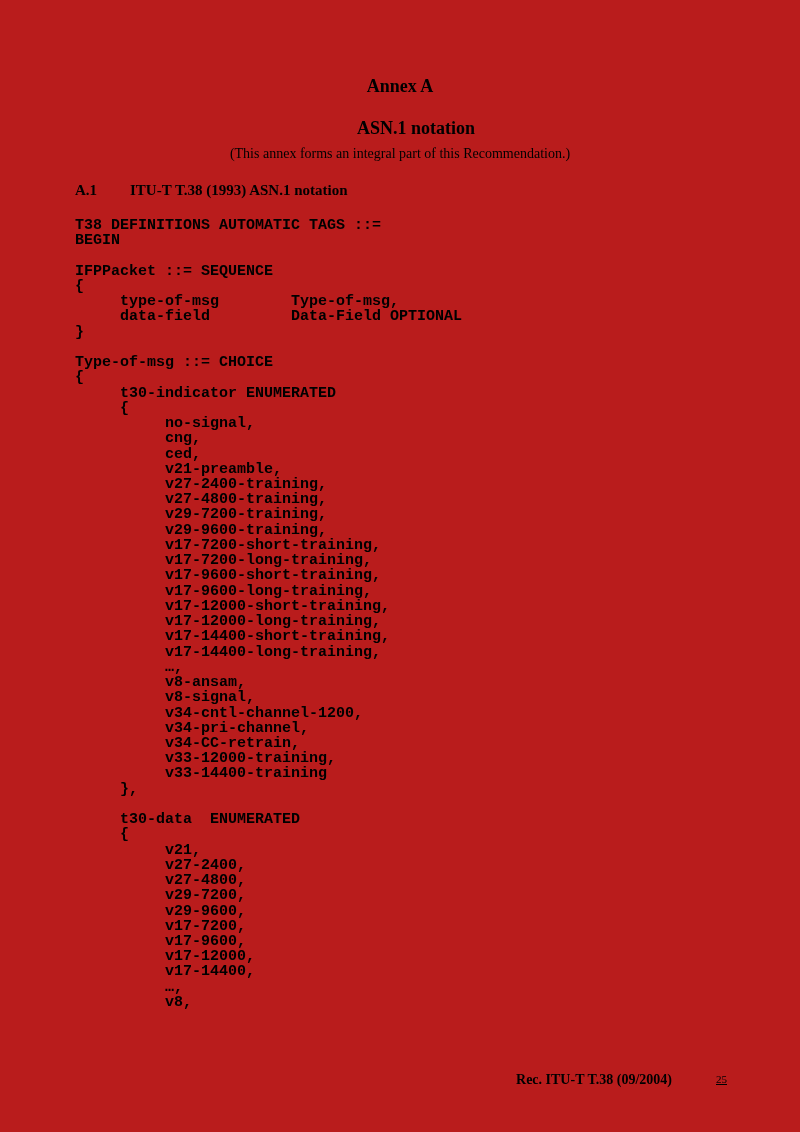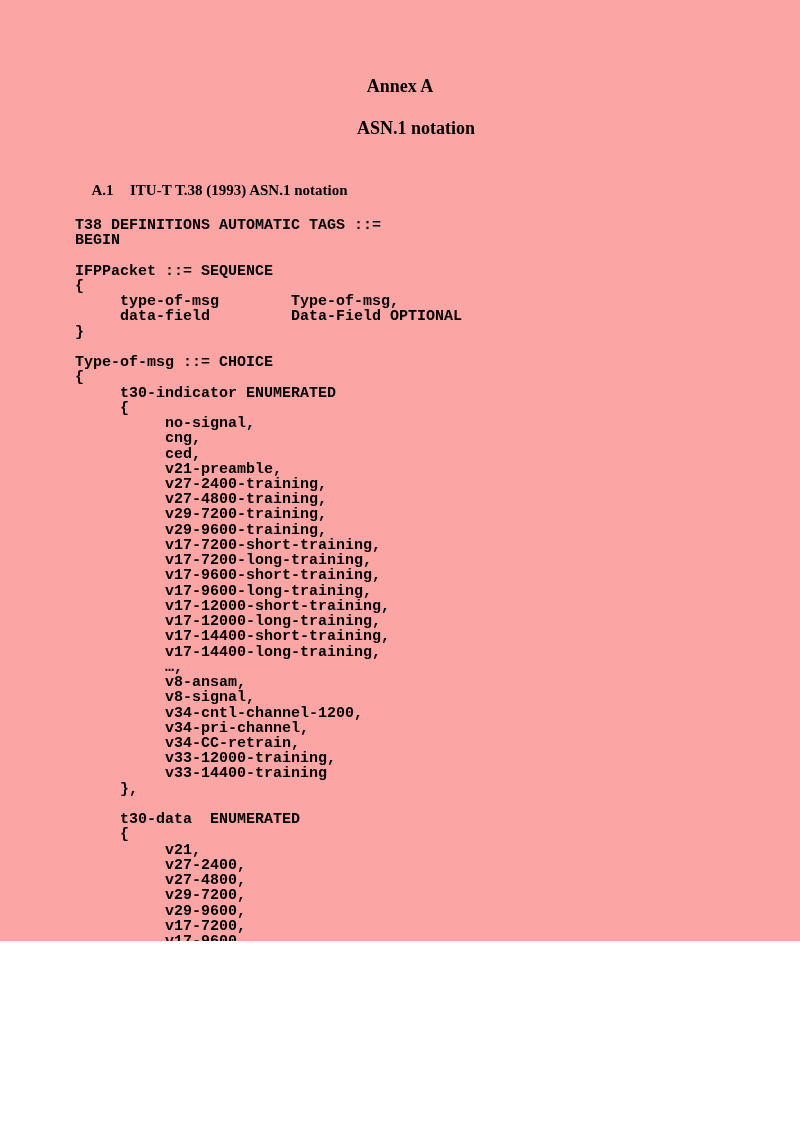--- a/index.html
+++ b/index.html
@@ -3,22 +3,22 @@
 <meta charset="utf-8">
 <style>
   html, body {
     margin: 0;
     padding: 0;
     background: #ffffff;
   }
   .page {
     position: relative;
     width: 800px;
-    height: 941px;
-    background: #fca5a5;
+    height: 1132px;
+    background: #b91c1c;
     color: #000000;
     font-family: "Liberation Serif", serif;
     overflow: hidden;
   }
   .annex-title {
     position: absolute;
     top: 76px;
     left: 0;
     width: 800px;
     text-align: center;
@@ -51,21 +51,20 @@
     top: 182px;
     left: 75px;
     font-size: 15px;
     font-weight: bold;
     margin: 0;
     white-space: nowrap;
   }
   .section-number {
     display: inline-block;
     min-width: 55px;
-    text-align: center;
   }
   .asn1-code {
     position: absolute;
     top: 218px;
     left: 75px;
     margin: 0;
     font-family: "Liberation Mono", monospace;
     font-size: 15px;
     font-weight: bold;
     line-height: 15.23px;
@@ -90,20 +89,21 @@
 </style>
 </head>
 <body>
 
 <div class="page">
 
   <h1 class="annex-title">Annex A</h1>
 
   <h2 class="annex-subtitle">ASN.1 notation</h2>
 
+  <p class="annex-note">(This annex forms an integral part of this Recommendation.)</p>
 
   <h3 class="section-heading">
     <span class="section-number">A.1</span><span>ITU-T T.38 (1993) ASN.1 notation</span>
   </h3>
 
   <pre class="asn1-code">T38 DEFINITIONS AUTOMATIC TAGS ::=
 BEGIN
 
 IFPPacket ::= SEQUENCE
 {

